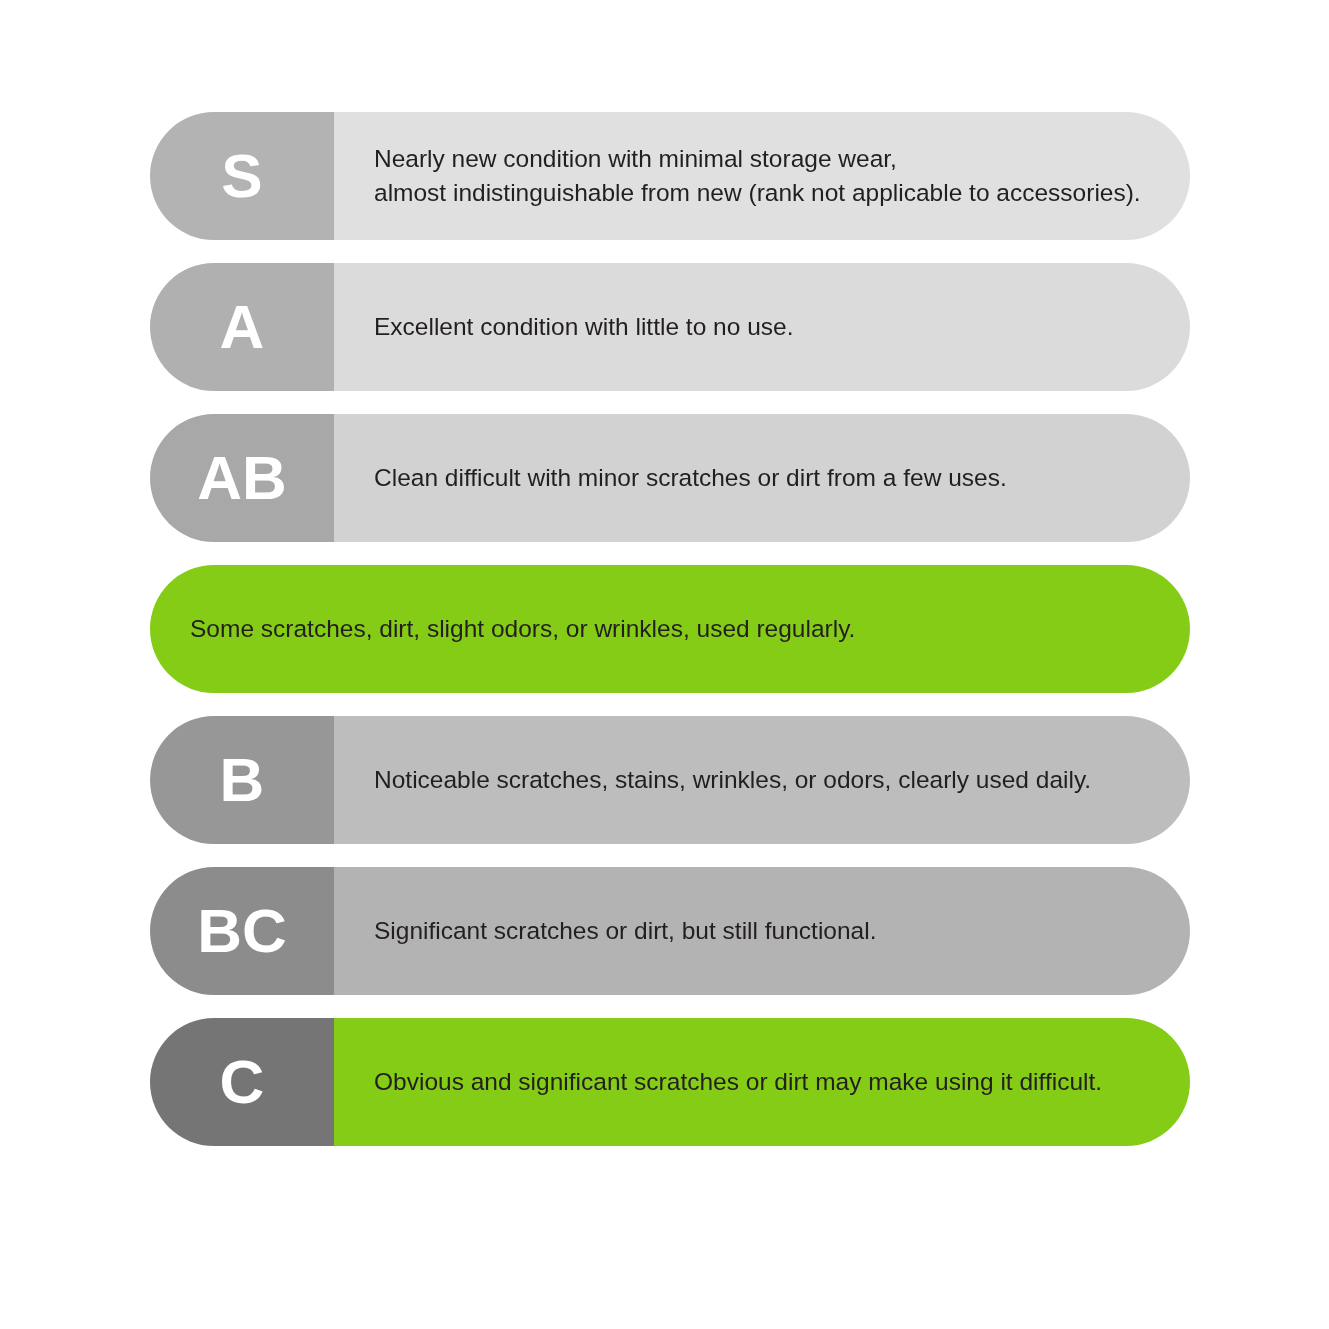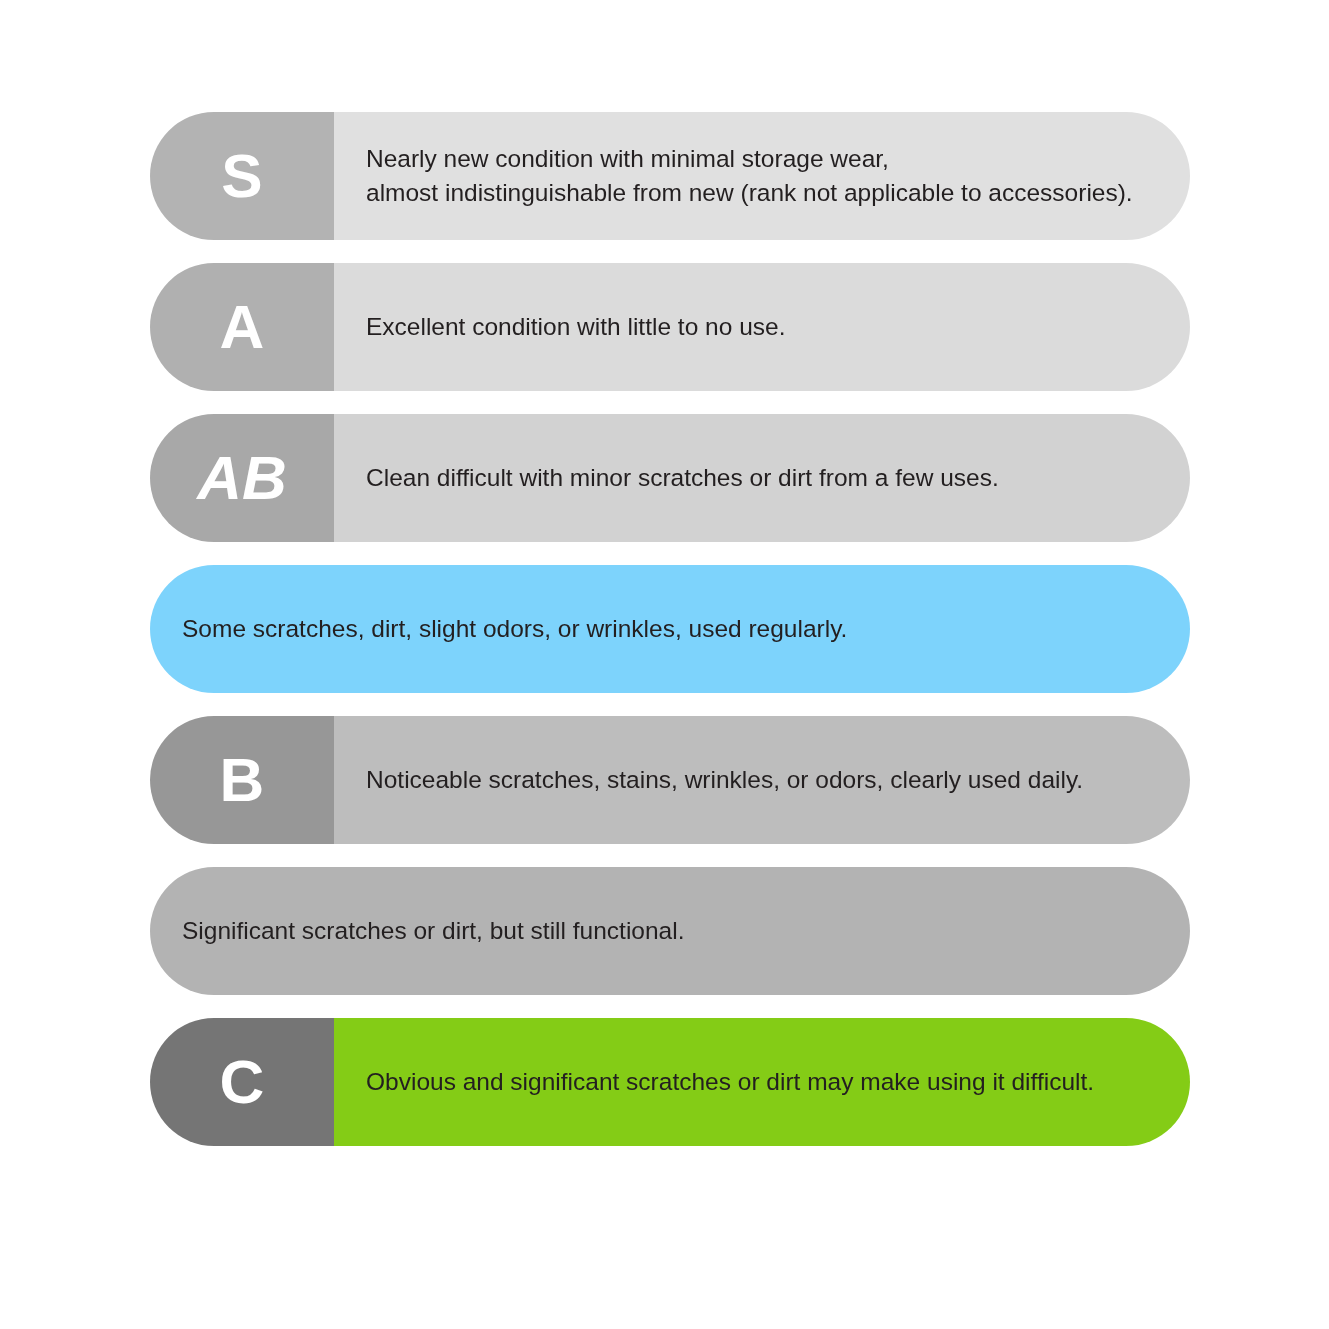--- a/index.html
+++ b/index.html
@@ -36,21 +36,21 @@
     color: #ffffff;
     font-weight: bold;
     font-size: 62px;
     letter-spacing: 0px;
     line-height: 1;
   }
   .grade-desc {
     flex: 1 1 auto;
     display: flex;
     align-items: center;
-    padding-left: 32px;
+    padding-left: 40px;
     padding-right: 24px;
     color: #231f20;
     font-size: 24.5px;
     line-height: 1.38;
     white-space: pre-line;
   }
 </style>
 </head>
 <body>
 
@@ -61,34 +61,35 @@
     <div class="grade-desc" style="background-color: rgb(224, 224, 224);">Nearly new condition with minimal storage wear,
 almost indistinguishable from new (rank not applicable to accessories).</div>
   </div>
 
   <div class="grade-row">
     <div class="grade-badge" style="background-color: rgb(176, 176, 176);">A</div>
     <div class="grade-desc" style="background-color: rgb(219, 219, 219);">Excellent condition with little to no use.</div>
   </div>
 
   <div class="grade-row">
-    <div class="grade-badge" style="background-color: rgb(168, 168, 168); font-style: italic;">AB</div>
+    <div class="grade-badge" style="background-color: rgb(168, 168, 168);">AB</div>
     <div class="grade-desc" style="background-color: rgb(210, 210, 210);">Clean difficult with minor scratches or dirt from a few uses.</div>
   </div>
 
   <div class="grade-row">
-    <div class="grade-desc" style="background-color: #7dd3fc; text-align: center;">Some scratches, dirt, slight odors, or wrinkles, used regularly.</div>
+    <div class="grade-desc" style="background-color: #84cc16; text-align: center;">Some scratches, dirt, slight odors, or wrinkles, used regularly.</div>
   </div>
 
   <div class="grade-row">
     <div class="grade-badge" style="background-color: rgb(151, 151, 151);">B</div>
     <div class="grade-desc" style="background-color: rgb(189, 189, 189);">Noticeable scratches, stains, wrinkles, or odors, clearly used daily.</div>
   </div>
 
   <div class="grade-row">
+    <div class="grade-badge" style="background-color: rgb(140, 140, 140);">BC</div>
     <div class="grade-desc" style="background-color: rgb(179, 179, 179);">Significant scratches or dirt, but still functional.</div>
   </div>
 
   <div class="grade-row">
     <div class="grade-badge" style="background-color: rgb(117, 117, 117);">C</div>
     <div class="grade-desc" style="background-color: #84cc16;">Obvious and significant scratches or dirt may make using it difficult.</div>
   </div>
 
 </div>
 

